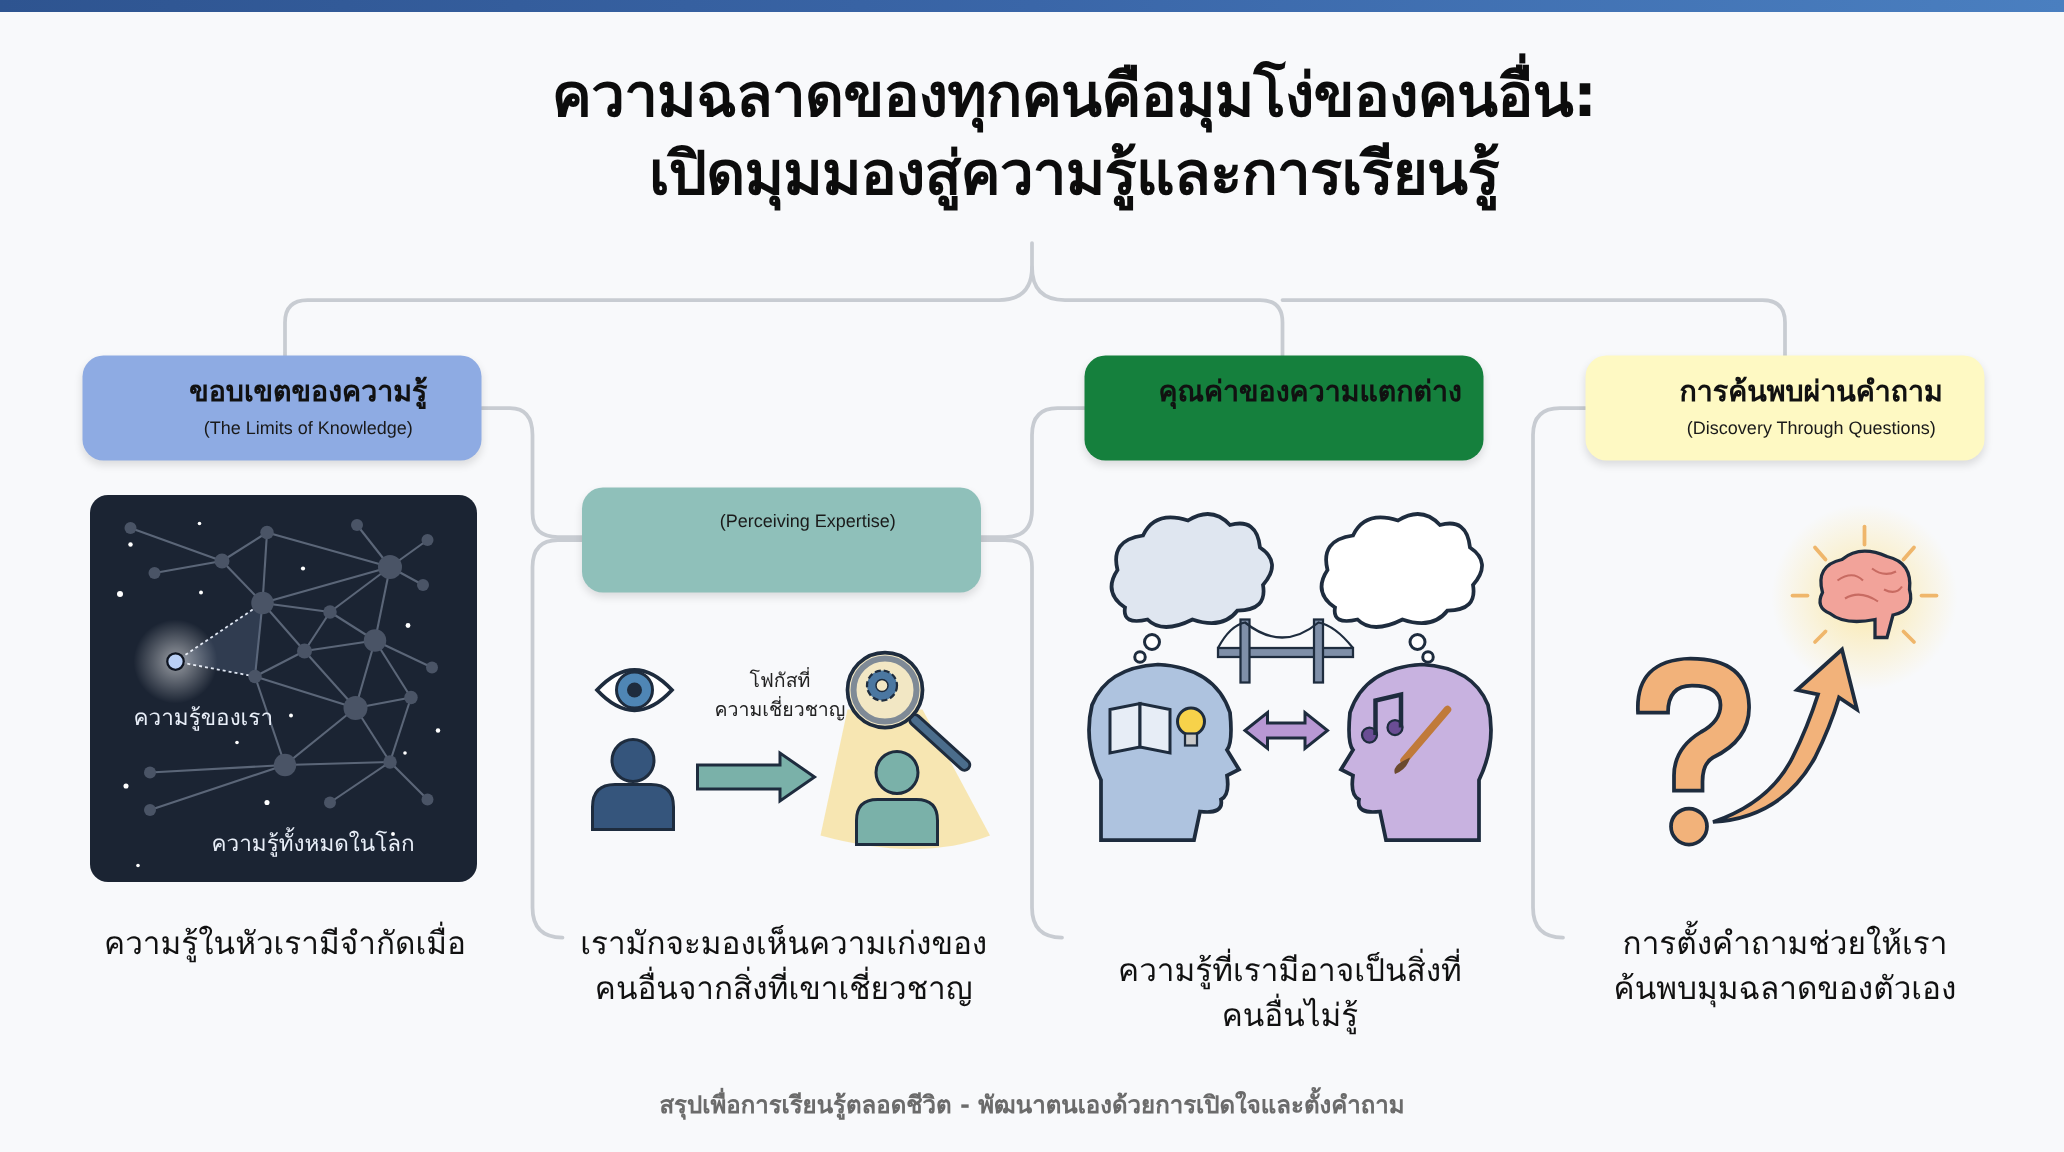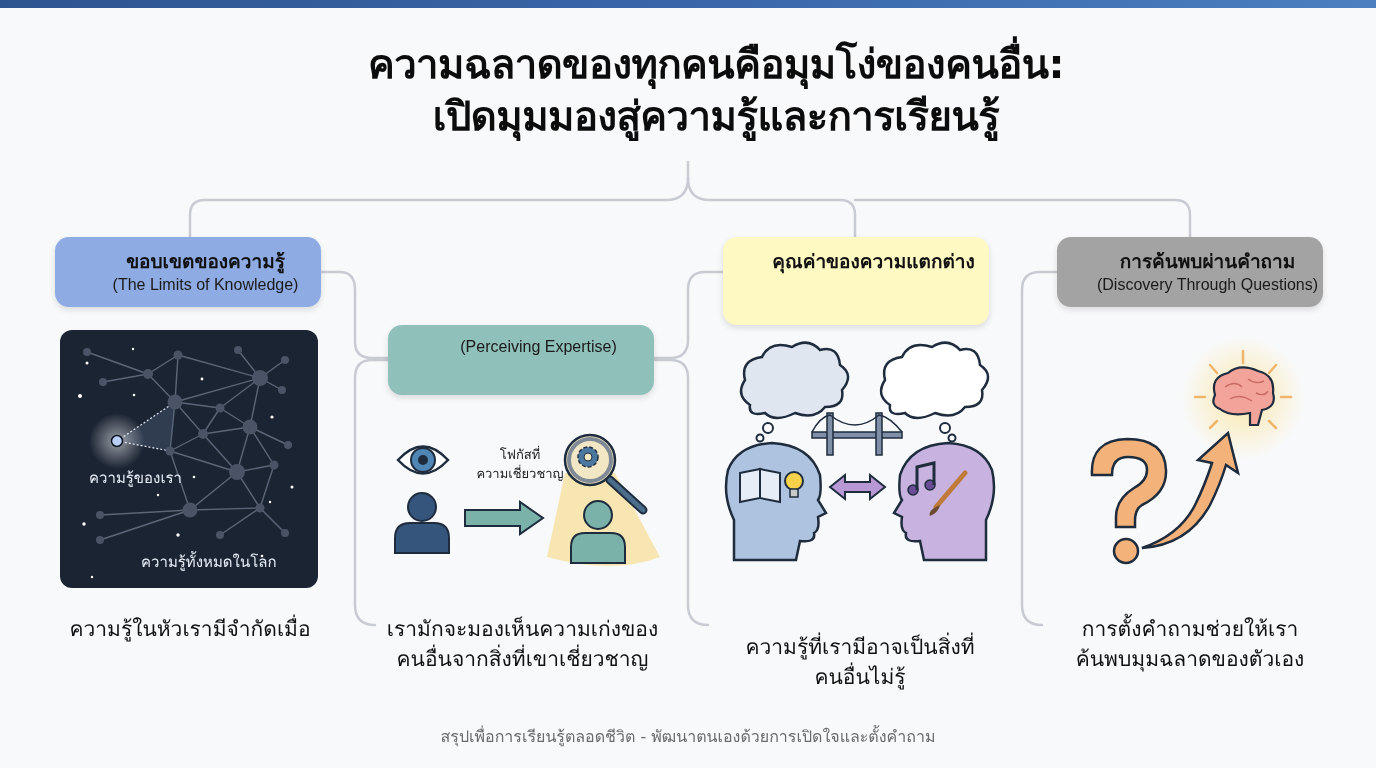--- a/index.html
+++ b/index.html
@@ -21,33 +21,33 @@
     }
     .title span { display: block; }
     svg.connectors { position: absolute; left: 0; top: 0; width: 1376px; height: 768px; pointer-events: none; }
     .pill {
       position: absolute; border-radius: 14px; text-align: center;
       box-shadow: 0 3px 6px rgba(0,0,0,0.12);
       padding-top: 11px;
       padding-left: 35px;
     }
     .pill .th { display: block; font-weight: bold; font-size: 19px; line-height: 26px; color: #111; }
-    .pill .en { display: block; font-size: 16px; line-height: 22px; color: #1a1a1a; font-family: "Liberation Sans", sans-serif; }
+    .pill .en { display: block; font-size: 12px; line-height: 22px; color: #1a1a1a; font-family: "Liberation Sans", sans-serif; }
     .pill.blue { background: #8eabe3; left: 55px; top: 237px; width: 266px; height: 70px; }
     .pill.teal { background: #8fc0ba; left: 388px; top: 325px; width: 266px; height: 70px; }
-    .pill.purple { background: #fef9c3; left: 723px; top: 237px; width: 266px; height: 88px; }
-    .pill.orange { background: #a3a3a3; left: 1057px; top: 237px; width: 266px; height: 70px; }
+    .pill.purple { background: #15803d; left: 723px; top: 237px; width: 266px; height: 70px; }
+    .pill.orange { background: #fef9c3; left: 1057px; top: 237px; width: 266px; height: 70px; }
 
     .illus { position: absolute; }
     .caption {
       position: absolute; text-align: center; font-size: 21px; line-height: 30px; color: #111;
     }
     .footer {
       position: absolute; left: 0; top: 724px; width: 1376px; text-align: center;
-      font-size: 16px; color: #6b6b6b;
+      font-size: 16px; color: #6b6b6b; font-weight: bold;
     }
     .space-label { position: absolute; color: #e8eef8; font-size: 15px; margin-left: 21px; }
     .focus-label { position: absolute; font-size: 13px; line-height: 19px; color: #222; text-align: center; }
   </style>
 </head>
 <body>
 
 <div class="top-bar"></div>
 
 <h1 class="title">

